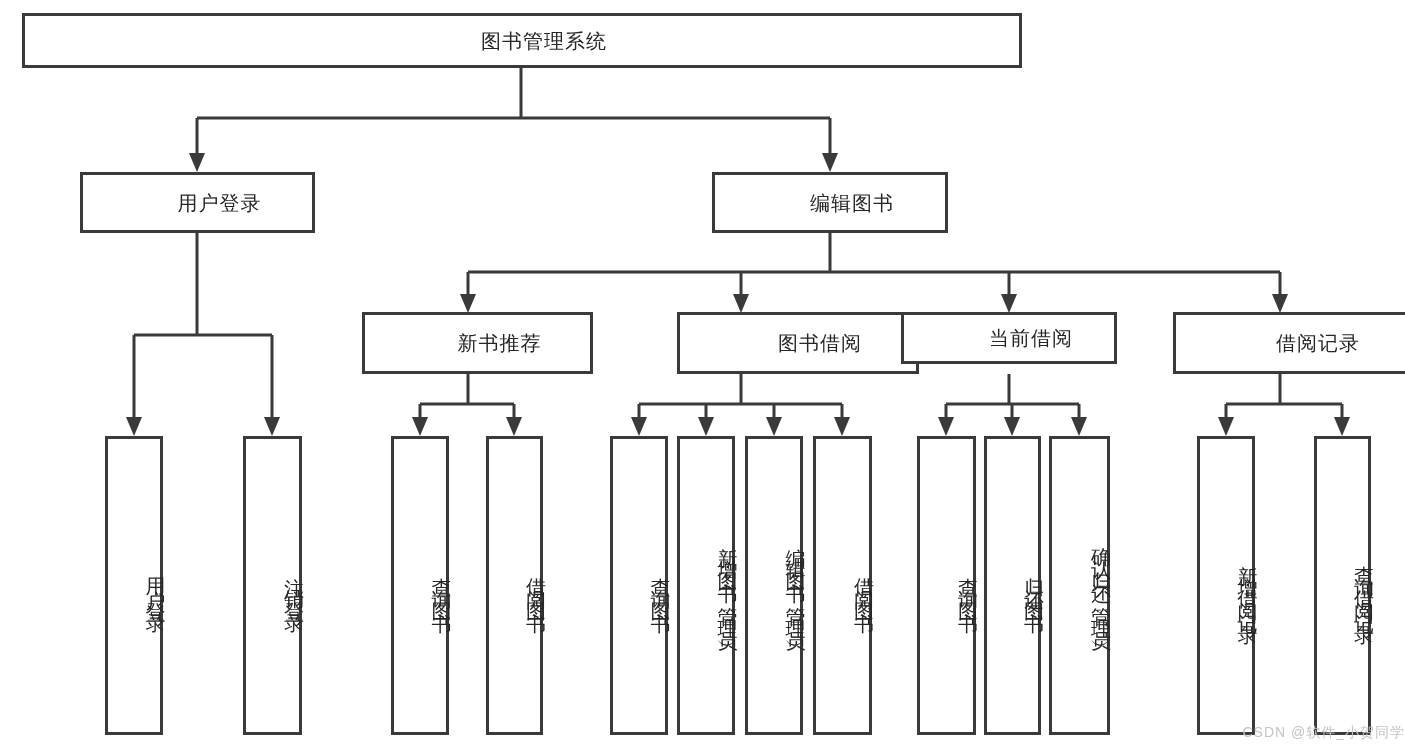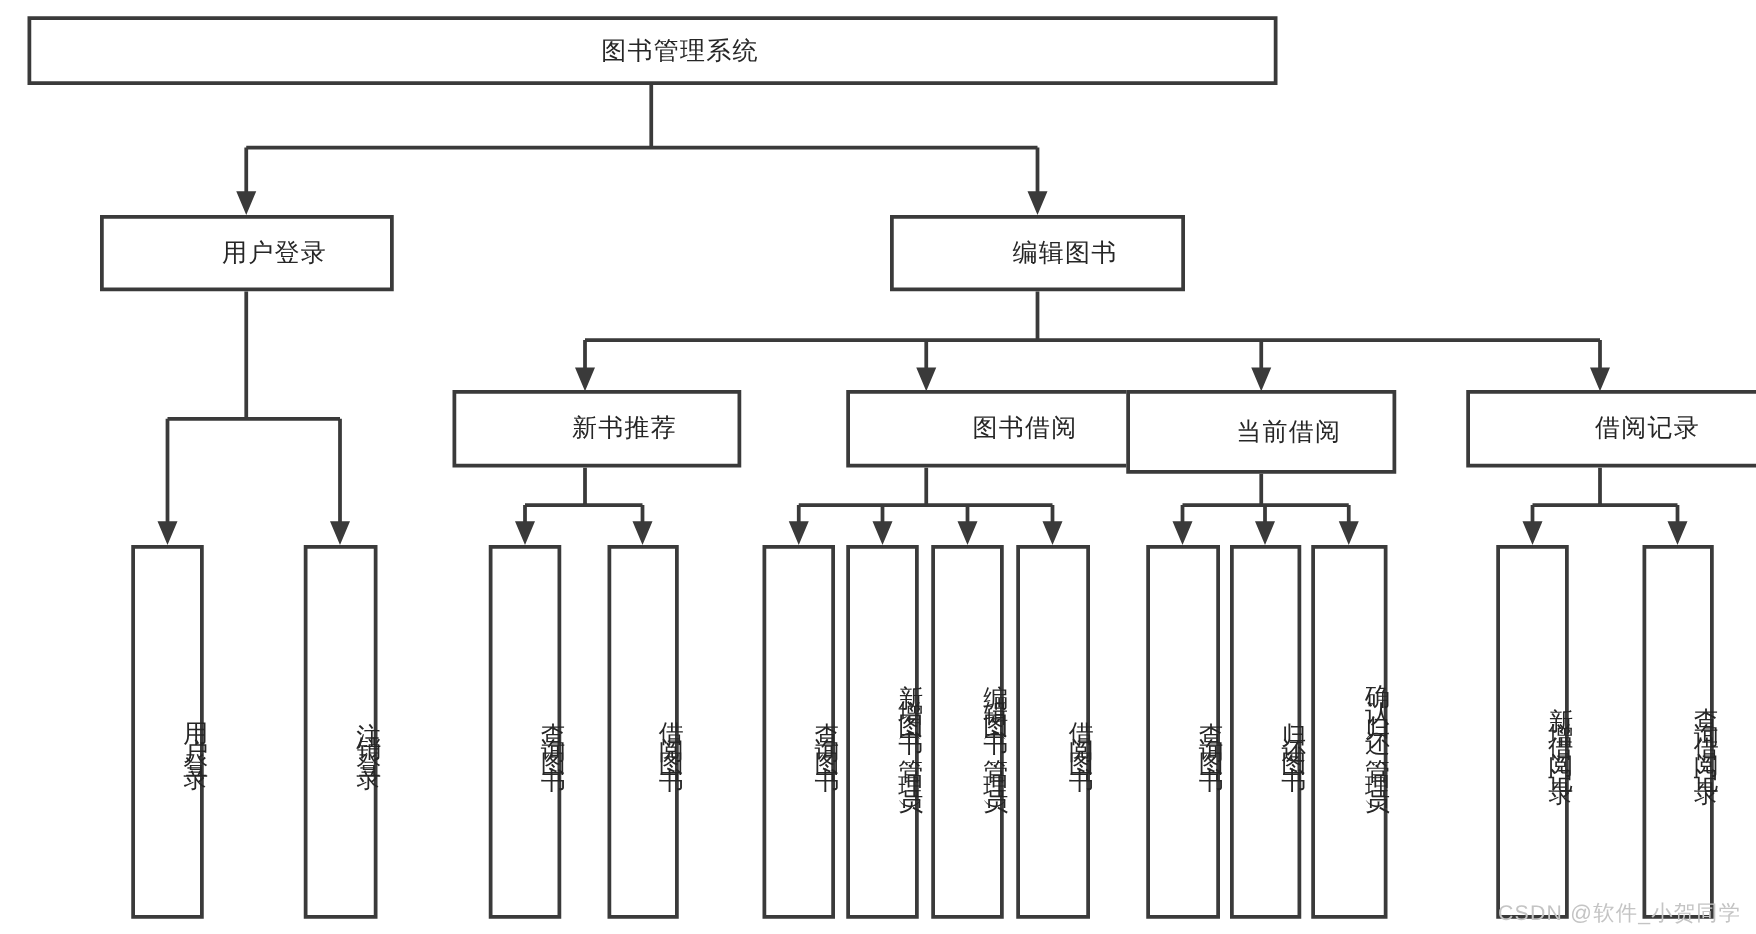--- a/index.html
+++ b/index.html
@@ -41,23 +41,23 @@
   }
   .node.h { letter-spacing: 1px; }
   .node.leaf {
     writing-mode: vertical-rl;
     text-orientation: mixed;
     letter-spacing: 12px;
     white-space: normal;
   }
   .watermark {
     position: absolute;
-    right: 12px;
+    right: 0;
     bottom: 5px;
-    font-size: 17px;
+    font-size: 14px;
     letter-spacing: 1px;
     color: var(--wm);
     z-index: 5;
     margin-left: 32px;
   }
 </style>
 </head>
 <body>
 
 <div class="canvas">
@@ -84,21 +84,21 @@
       M1218 417 H1234 L1226 436 Z  M1334 417 H1350 L1342 436 Z"></path>
   </svg>
 
   <div class="node h" style="left:22px; top:13px; width:1000px; height:55px;">图书管理系统</div>
 
   <div class="node h" style="left:80px; top:172px; width:235px; height:61px;">用户登录</div>
   <div class="node h" style="left:712px; top:172px; width:236px; height:61px;">编辑图书</div>
 
   <div class="node h" style="left:362px; top:312px; width:231px; height:62px;">新书推荐</div>
   <div class="node h" style="left:634px; top:312px; width:242px; height:62px;margin-left:43px;">图书借阅</div>
-  <div class="node h" style="left:901px; top:312px; width:216px; height:67px;">当前借阅</div>
+  <div class="node h" style="left:901px; top:312px; width:216px; height:52px;">当前借阅</div>
   <div class="node h" style="left:1173px; top:312px; width:246px; height:62px;">借阅记录</div>
 
   <div class="node leaf" style="left:105px; top:436px; width:58px; height:299px;">用户登录</div>
   <div class="node leaf" style="left:243px; top:436px; width:59px; height:299px;">注销登录</div>
 
   <div class="node leaf" style="left:391px; top:436px; width:58px; height:299px;">查询图书</div>
   <div class="node leaf" style="left:486px; top:436px; width:57px; height:299px;">借阅图书</div>
 
   <div class="node leaf" style="left:610px; top:436px; width:58px; height:299px;">查询图书</div>
   <div class="node leaf" style="left:677px; top:436px; width:58px; height:299px;">新增图书（管理员）</div>

